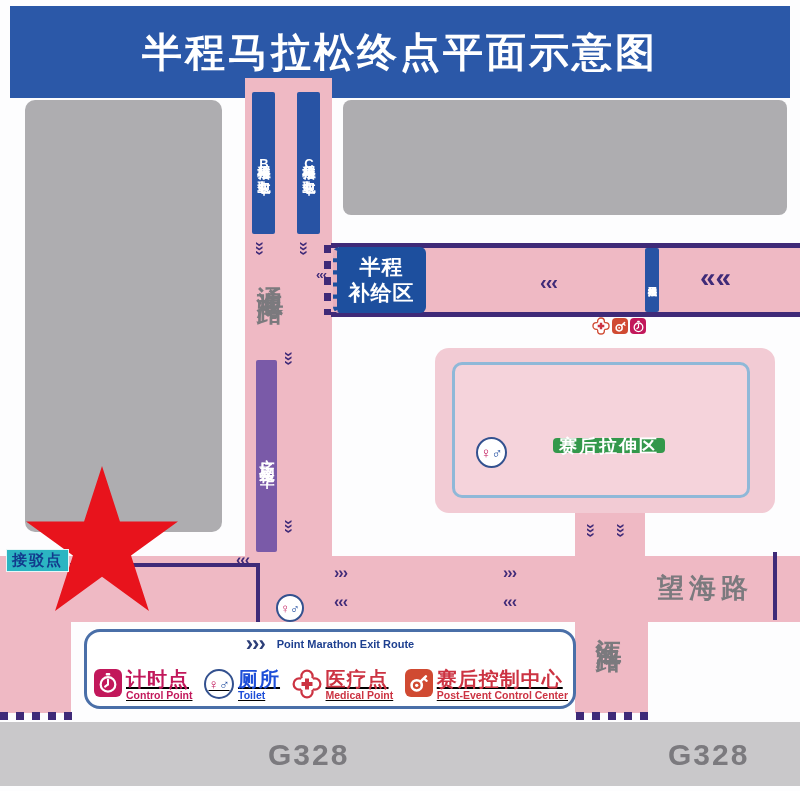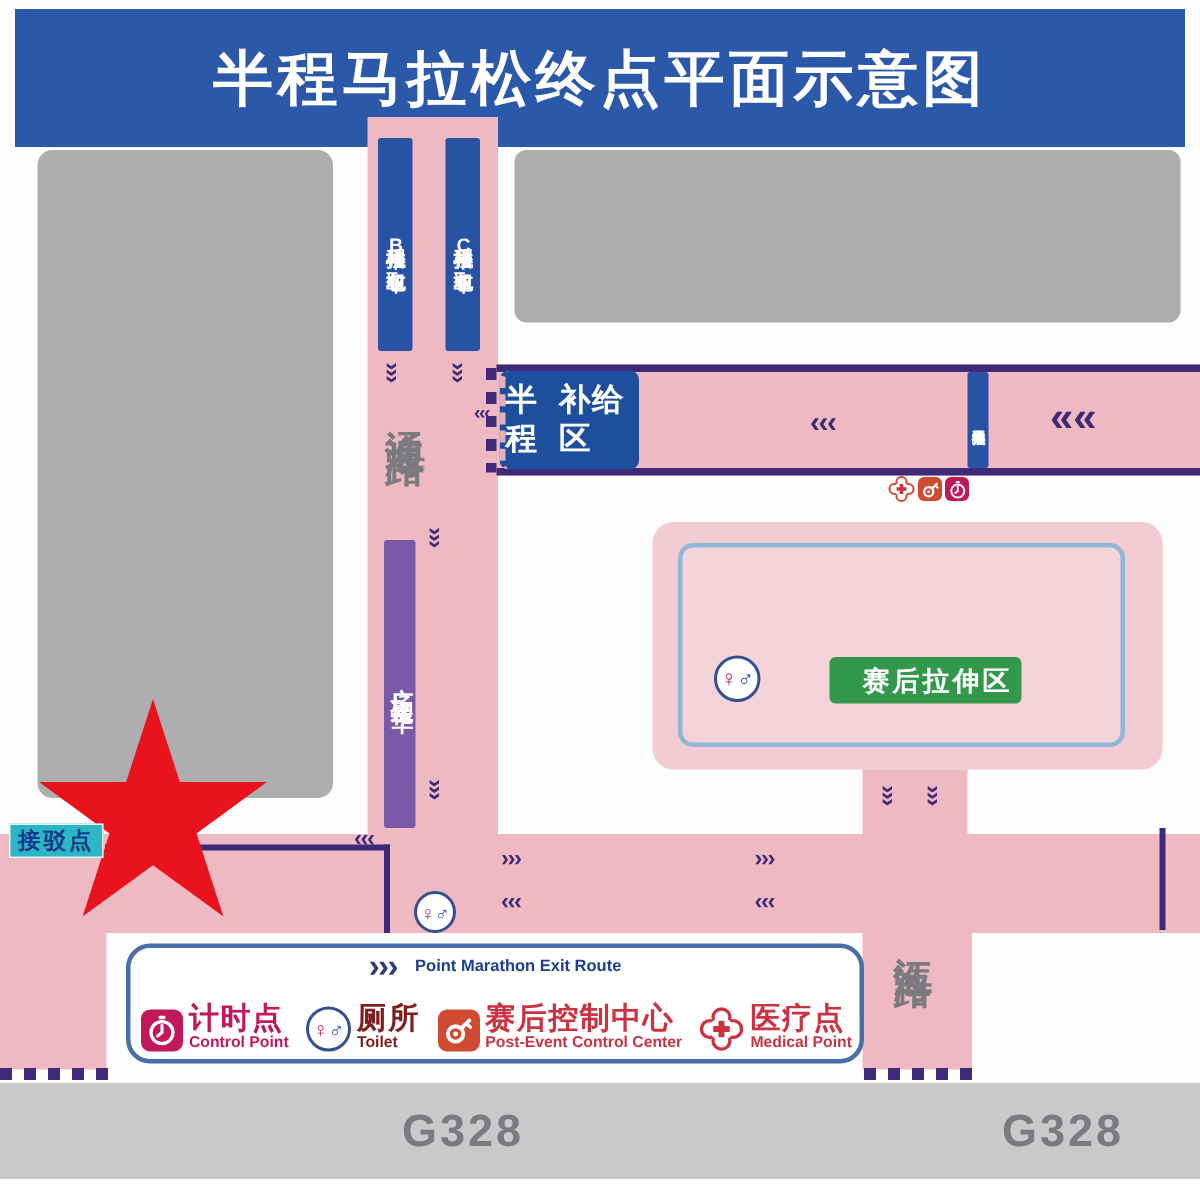--- a/index.html
+++ b/index.html
@@ -17,21 +17,21 @@
   .road-bordered{border-top:5px solid #3f2a78;border-bottom:5px solid #3f2a78;box-sizing:border-box;}
   
   .strip{background:#2853a4;color:#fff;display:flex;align-items:center;justify-content:center;
          border-radius:2px;}
   .vtext{writing-mode:vertical-rl;text-orientation:upright;}
   .strip .vtext{font-weight:700;}
   .carnival{background:#7a5aa8;}
   
   .roadname{color:#7b7a7e;font-weight:600;}
   
-  .supplybox{background:#1d4f9e;border-radius:6px;color:#fff;display:flex;flex-direction:row;
+  .supplybox{background:#1d4f9e;border-radius:6px;color:#fff;display:flex;flex-direction:column;
              align-items:center;justify-content:center;border-left:4px dashed #e7aebc;box-sizing:border-box;}
   .supplybox span{font-size:21px;font-weight:700;line-height:1.25;letter-spacing:1px;}
   
   .chev{display:inline-block;color:#3f2a78;font-weight:700;font-size:16px;letter-spacing:-1px;line-height:1;}
   .chev.down{transform:rotate(90deg);transform-origin:center;}
   .chev.big{font-size:28px;letter-spacing:0;}
   .chev.mid{font-size:20px;}
   
   .star{background:#e8131c;clip-path:polygon(50% 0%,61.8% 38.2%,100% 38.2%,69.1% 61.8%,80.9% 100%,50% 76.4%,19.1% 100%,30.9% 61.8%,0% 38.2%,38.2% 38.2%);}
   
@@ -55,25 +55,25 @@
   
   .dash-h{height:8px;background:repeating-linear-gradient(90deg,#3f2a78 0 8px,transparent 8px 16px);}
   .dash-v{width:7px;background:repeating-linear-gradient(180deg,#3f2a78 0 8px,transparent 8px 16px);}
   .pline{background:#3f2a78;}
   
   .legend{background:#fff;border:3px solid #4a6fa8;border-radius:16px;box-sizing:border-box;}
   .legend-route{display:flex;align-items:center;justify-content:center;gap:12px;}
   .legend-route .cn{color:#1d3f8f;font-size:19px;font-weight:700;letter-spacing:1px;}
   .legend-route .en{color:#1d3f8f;font-size:11px;font-weight:700;}
   .legend-items{display:flex;align-items:center;justify-content:space-between;}
-  .litem{display:flex;align-items:flex-end;gap:4px;}
+  .litem{display:flex;align-items:flex-start;gap:4px;text-decoration:underline;}
   .litem .txt{display:flex;flex-direction:column;line-height:1.05;}
   .litem .cn{font-size:20px;font-weight:700;letter-spacing:1px;}
   .litem .en{font-size:10.5px;font-weight:700;}
-  .c-magenta{color:#c2185b;} .c-blue{color:#7f1d1d;} .c-red{color:#cc3342;}
+  .c-magenta{color:#c2185b;} .c-blue{color:#1d4ed8;} .c-red{color:#cc3342;}
   
   .gband{background:#c9c8ca;}
   .gtext{color:#7b7a7e;font-size:30px;font-weight:700;letter-spacing:2px;}
 </style>
 </head>
 <body>
 
 <div class="canvas">
 
   <div class="abs header">
@@ -118,31 +118,32 @@
 
   <div class="abs strip" style="left:645px;top:248px;width:14px;height:64px;">
     <span class="vtext" style="font-size:9px;font-weight:700;">半程马拉松终点</span>
   </div>
 
   <div class="abs committee-inner" style="left:452px;top:362px;width:298px;height:136px;"></div>
   <div class="abs toilet" style="left:476px;top:437px;width:31px;height:31px;">
     <span class="f" style="font-size:15px;">♀</span>
       <span class="m" style="font-size:15px;">♂</span>
   </div>
-  <div class="abs stretch" style="left:553px;top:438px;width:112px;height:31px;padding-left:16px;">
+  <div class="abs stretch" style="left:553px;top:438px;width:112px;height:15px;">
     <span>赛后拉伸区</span>
   </div>
 
   <div class="abs pline" style="left:70px;top:563px;width:190px;height:4px;"></div>
   <div class="abs pline" style="left:256px;top:563px;width:4px;height:59px;"></div>
   <div class="abs pline" style="left:773px;top:552px;width:4px;height:68px;"></div>
 
   <div class="abs shuttle" style="left:6px;top:549px;z-index:6;">接驳点</div>
   <div class="abs star" style="left:26px;top:466px;width:152px;height:145px;z-index:5;"></div>
 
+  <div class="abs roadname" style="left:657px;top:570px;font-size:27px;letter-spacing:5px;">望海路</div>
   <div class="abs roadname vtext" style="left:592px;top:618px;font-size:26px;letter-spacing:4px;">江海路</div>
 
   <span class="abs chev down" style="left:254px;top:240px;">›››</span>
   <span class="abs chev down" style="left:298px;top:240px;">›››</span>
   <span class="abs chev down" style="left:283px;top:350px;">›››</span>
   <span class="abs chev down" style="left:283px;top:518px;">›››</span>
   <span class="abs chev mid" style="left:540px;top:272px;">‹‹‹</span>
   <span class="abs chev big" style="left:700px;top:264px;">««</span>
   <span class="abs chev" style="left:316px;top:268px;font-size:13px;">‹‹‹</span>
   <span class="abs chev down" style="left:585px;top:522px;">›››</span>
@@ -216,50 +217,50 @@
       <div class="toilet" style="width:30px;height:30px;">
         <span class="f" style="font-size:14px;">♀</span>
           <span class="m" style="font-size:14px;">♂</span>
       </div>
       <span class="txt">
           <span class="cn c-blue">厕所</span>
           <span class="en c-blue">Toilet</span>
         </span>
     </div>
     <div class="litem">
-      <div class="sqicon sq-red" style="width:28px;height:28px;border-radius:6px;">
-        <svg viewBox="0 0 24 24" width="22" height="22">
-            <circle cx="9.5" cy="14.5" r="5.6" fill="none" stroke="currentColor" stroke-width="2.8"></circle>
-            <circle cx="9.5" cy="14.5" r="1.8" fill="currentColor"></circle>
-            <line x1="13.8" y1="10.2" x2="19.5" y2="4.8" stroke="currentColor" stroke-width="2.8" stroke-linecap="round"></line>
-            <line x1="17.6" y1="7.2" x2="20.4" y2="9.6" stroke="currentColor" stroke-width="2.4" stroke-linecap="round"></line>
-          </svg>
-      </div>
-      <span class="txt">
-          <span class="cn c-red">赛后控制中心</span>
-          <span class="en c-red">Post-Event Control Center</span>
-        </span>
-    </div>
-    <div class="litem">
       <div style="width:30px;height:30px;">
         <svg viewBox="0 0 24 24" width="30" height="30">
             <g fill="#fff" stroke="#cc3342" stroke-width="1.8">
               <circle cx="12" cy="5.8" r="4.5"></circle>
               <circle cx="12" cy="18.2" r="4.5"></circle>
               <circle cx="5.8" cy="12" r="4.5"></circle>
               <circle cx="18.2" cy="12" r="4.5"></circle>
             </g>
             <circle cx="12" cy="12" r="6.2" fill="#fff"></circle>
             <path d="M12 7.6 V16.4 M7.6 12 H16.4" stroke="#cc3342" stroke-width="3.2"></path>
           </svg>
       </div>
       <span class="txt">
           <span class="cn c-red">医疗点</span>
           <span class="en c-red">Medical Point</span>
         </span>
     </div>
+    <div class="litem">
+      <div class="sqicon sq-red" style="width:28px;height:28px;border-radius:6px;">
+        <svg viewBox="0 0 24 24" width="22" height="22">
+            <circle cx="9.5" cy="14.5" r="5.6" fill="none" stroke="currentColor" stroke-width="2.8"></circle>
+            <circle cx="9.5" cy="14.5" r="1.8" fill="currentColor"></circle>
+            <line x1="13.8" y1="10.2" x2="19.5" y2="4.8" stroke="currentColor" stroke-width="2.8" stroke-linecap="round"></line>
+            <line x1="17.6" y1="7.2" x2="20.4" y2="9.6" stroke="currentColor" stroke-width="2.4" stroke-linecap="round"></line>
+          </svg>
+      </div>
+      <span class="txt">
+          <span class="cn c-red">赛后控制中心</span>
+          <span class="en c-red">Post-Event Control Center</span>
+        </span>
+    </div>
   </div>
 
   <div class="abs gband" style="left:0;top:722px;width:800px;height:64px;"></div>
   <span class="abs gtext" style="left:268px;top:738px;">G328</span>
   <span class="abs gtext" style="left:668px;top:738px;">G328</span>
 
 </div>
 
 </body></html>

